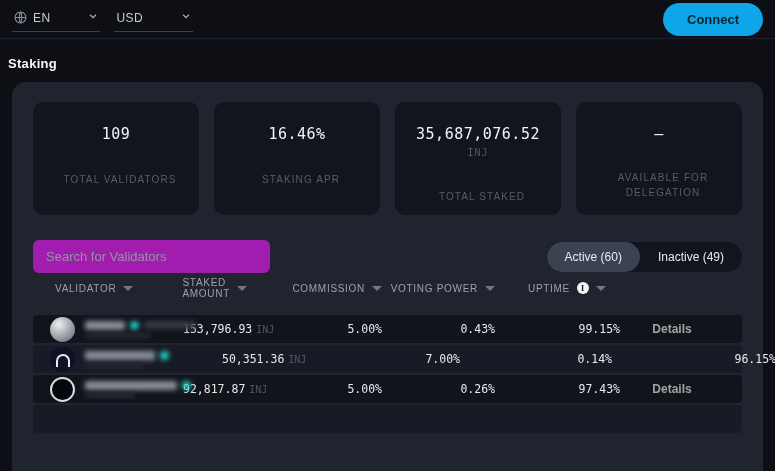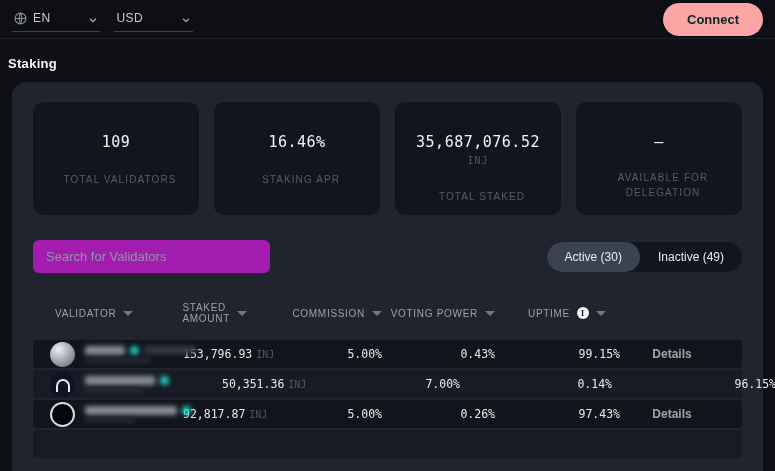--- a/index.html
+++ b/index.html
@@ -12,34 +12,34 @@
   
   .topbar {
     height: 39px;
     display: flex;
     align-items: center;
     padding: 0 12px;
     border-bottom: 1px solid #1d212b;
   }
   .select {
     display: flex;
-    align-items: flex-end;
+    align-items: flex-start;
     gap: 6px;
     padding: 4px 2px 6px 2px;
     border-bottom: 1px solid #3a404d;
     margin-right: 14px;
     cursor: pointer;
   }
   .select .sel-label { font-size: 12px; color: #c7ccd4; letter-spacing: .4px; }
   .select .spacer { width: 26px; }
   .globe-icon { width: 13px; height: 13px; color: #8b919c; }
   .chevron-icon { width: 10px; height: 10px; color: #aab0ba; }
   .topbar-spacer { flex: 1; }
   .connect-btn {
-    background: #fca5a5;
+    background: #0ea5e9;
     color: #07262c;
     border: none;
     border-radius: 17px;
     padding: 9px 24px;
     font-size: 13px;
     font-weight: 700;
     font-family: "Liberation Sans", sans-serif;
     cursor: pointer;
   }
   
@@ -59,21 +59,21 @@
     min-height: 600px;
   }
   
   .stats { display: grid; grid-template-columns: repeat(4, 1fr); gap: 15px; }
   .stat-card {
     position: relative;
     background: #12151d;
     border-radius: 10px;
     height: 113px;
     text-align: center;
-    padding-top: 31px;
+    padding-top: 23px;
   }
   .stat-value {
     font-family: "DejaVu Sans Mono", monospace;
     font-size: 15px;
     color: #f3f4f6;
     letter-spacing: .5px;
   }
   .stat-unit {
     font-family: "DejaVu Sans Mono", monospace;
     font-size: 10px;
@@ -123,21 +123,21 @@
     cursor: pointer;
     white-space: nowrap;
   }
   .tab.active { background: #3b4252; font-weight: 400; }
   
   .thead, .trow {
     display: grid;
     grid-template-columns: 150px 64px 135px 113px 125px 1fr;
     align-items: center;
   }
-  .thead { margin-top: 25px; height: 30px; }
+  .thead { height: 30px; }
   .th {
     display: flex;
     align-items: center;
     gap: 7px;
     justify-content: flex-end;
     font-size: 10px;
     color: #9aa2ae;
     letter-spacing: .7px;
     text-transform: uppercase;
     cursor: pointer;
@@ -251,21 +251,21 @@
     </div>
     <div class="stat-card">
       <div class="stat-value">—</div>
       <div class="stat-label">AVAILABLE FOR DELEGATION</div>
     </div>
   </section>
 
   <section class="controls">
     <input class="search-input" type="text" placeholder="Search for Validators" style="">
     <div class="tab-group">
-      <div class="tab active">Active (30)</div>
+      <div class="tab active">Active (60)</div>
       <div class="tab">Inactive (49)</div>
     </div>
   </section>
 
   <div class="thead">
     <div class="th first">
       <span>VALIDATOR</span>
       <span class="caret-down-icon"></span>
     </div>
     <div class="th">

